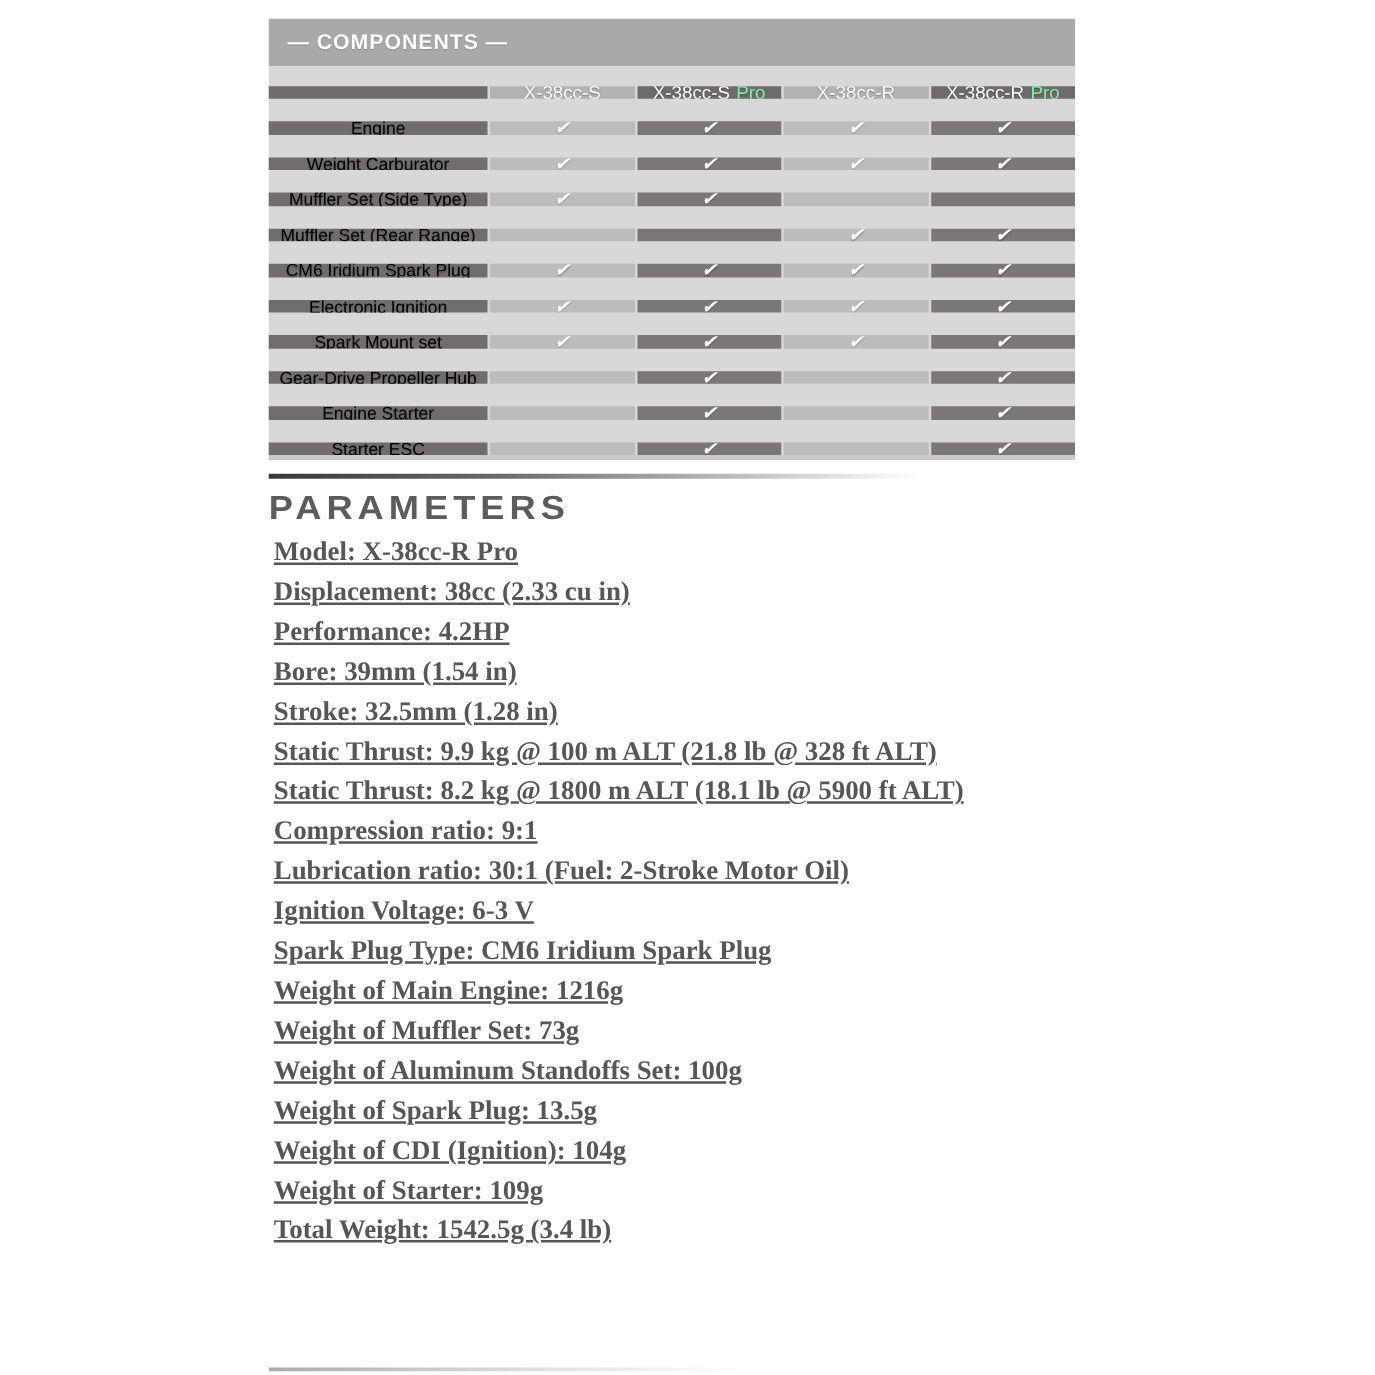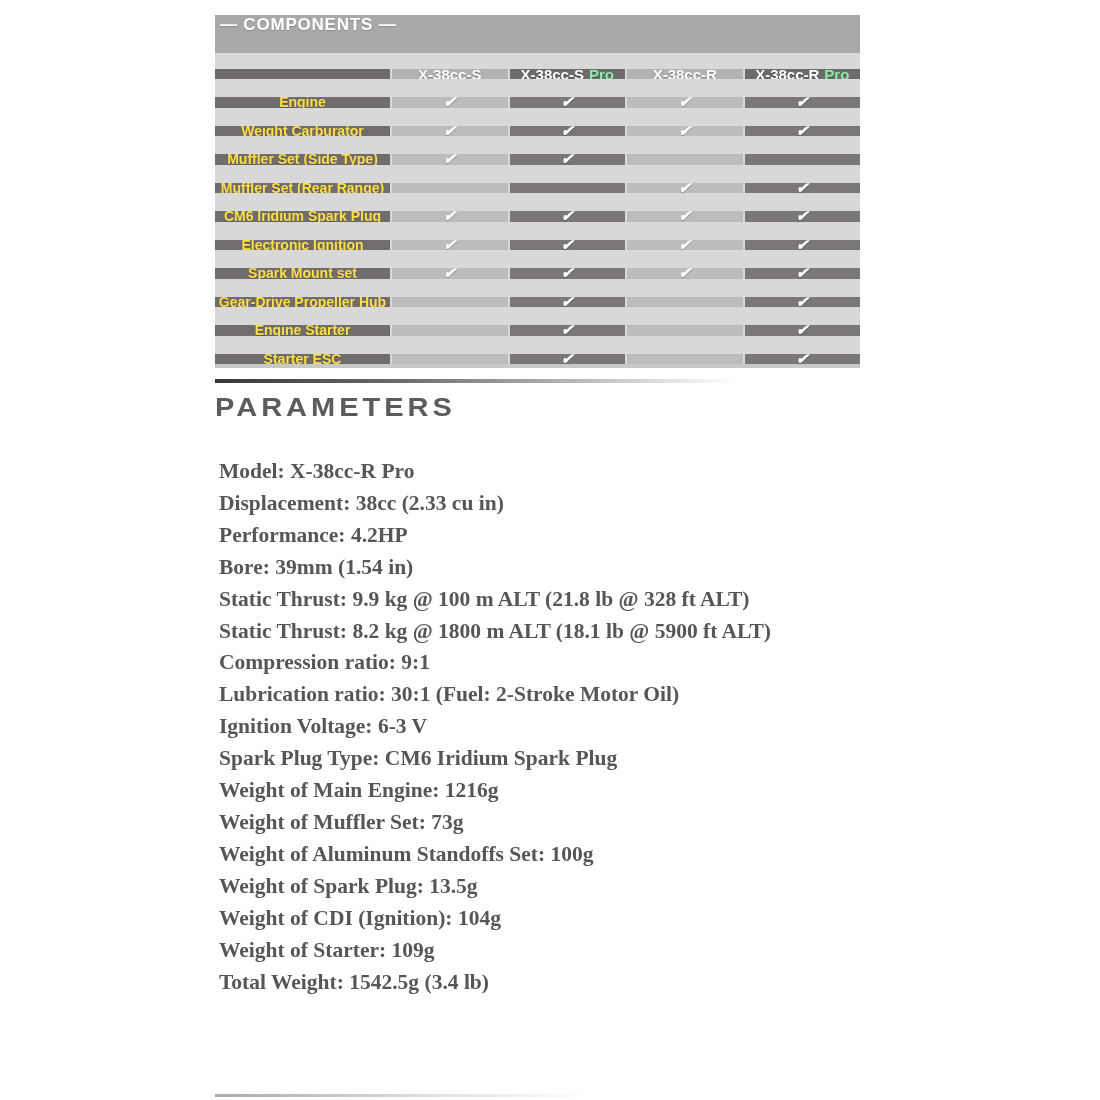--- a/index.html
+++ b/index.html
@@ -14,21 +14,22 @@
   
   .comp-section {
     position: absolute;
     left: 215px; top: 15px;
     width: 645px;
   }
   .comp-bar {
     height: 38px;
     background: #a9a9a9;
     display: flex;
-    padding-left: 5px;
+    align-items: center;
+    padding-left: 15px;
     box-sizing: border-box;
   }
   .comp-bar span {
     color: #ffffff;
     font-weight: bold;
     font-size: 17px;
     letter-spacing: 0.8px;
     text-shadow: 0 1px 1px rgba(0,0,0,0.18);
   }
   .grid {
@@ -36,28 +37,28 @@
     grid-template-columns: 175px repeat(4, 1fr);
     grid-template-rows: 26px repeat(10, 26.5px);
     gap: 2px;
     background: #d8d8d8;
     border-bottom: 4px solid #c9c9c9;
   }
   .cell {
     display: flex;
     align-items: center;
     justify-content: center;
-    font-weight: bold;
+    font-weight: normal;
     font-size: 14px;
     overflow: hidden;
     margin-top: 16px;
   }
   .dark-h  { background: #6f6b6b; }
   .light-h { background: #b2b2b2; }
-  .label-c { background: #716d6d; color: #fde047; text-shadow: 0 1px 1px rgba(0,0,0,0.25); }
+  .label-c { background: #716d6d; color: #000000; text-shadow: 0 1px 1px rgba(0,0,0,0.25); }
   .light-b { background: #bdbcbc; }
   .dark-b  { background: #7b7777; }
   .head {
     color: #ffffff;
     font-size: 15px;
     text-shadow: 0 1px 1px rgba(0,0,0,0.30);
     white-space: nowrap;
   }
   .pro { color: #86efac; margin-left: 5px; }
   .pro:empty { display: none; }
@@ -89,27 +90,28 @@
     font-family: "Liberation Sans", sans-serif;
     font-weight: 800;
     font-size: 29px;
     letter-spacing: 4px;
     color: #5c5c5c;
     transform: scaleY(0.92);
     transform-origin: left top;
   }
   .params-list {
     position: absolute;
-    left: 219px; top: 456px;
+    left: 219px; top: 426px;
     width: 860px;
     font-family: "Liberation Serif", serif;
     font-weight: bold;
     font-size: 21.5px;
     color: #565656;
     line-height: 31.9px;
+    text-decoration: underline;
   }
   .param-line { white-space: pre-wrap; }
 </style>
 </head>
 <body>
 
 <div class="comp-section">
   <div class="comp-bar">
     <span>— COMPONENTS —</span>
   </div>
@@ -196,20 +198,21 @@
 
 <div class="divider-top"></div>
 
 <div class="params-heading">PARAMETERS</div>
 
 <div class="params-list">
   <div class="param-line">Model: X-38cc-R Pro</div>
   <div class="param-line">Displacement: 38cc (2.33 cu in)</div>
   <div class="param-line">Performance: 4.2HP</div>
   <div class="param-line">Bore: 39mm (1.54 in)</div>
+  <div class="param-line">Stroke: 32.5mm (1.28 in)</div>
   <div class="param-line">Static Thrust: 9.9 kg @ 100 m ALT (21.8 lb @ 328 ft ALT)</div>
   <div class="param-line">Static Thrust: 8.2 kg @ 1800 m ALT (18.1 lb @ 5900 ft ALT)</div>
   <div class="param-line">Compression ratio: 9:1</div>
   <div class="param-line">Lubrication ratio: 30:1 (Fuel: 2-Stroke Motor Oil)</div>
   <div class="param-line">Ignition Voltage: 6-3 V</div>
   <div class="param-line">Spark Plug Type: CM6 Iridium Spark Plug</div>
   <div class="param-line">Weight of Main Engine: 1216g</div>
   <div class="param-line">Weight of Muffler Set: 73g</div>
   <div class="param-line">Weight of Aluminum Standoffs Set: 100g</div>
   <div class="param-line">Weight of Spark Plug: 13.5g</div>

